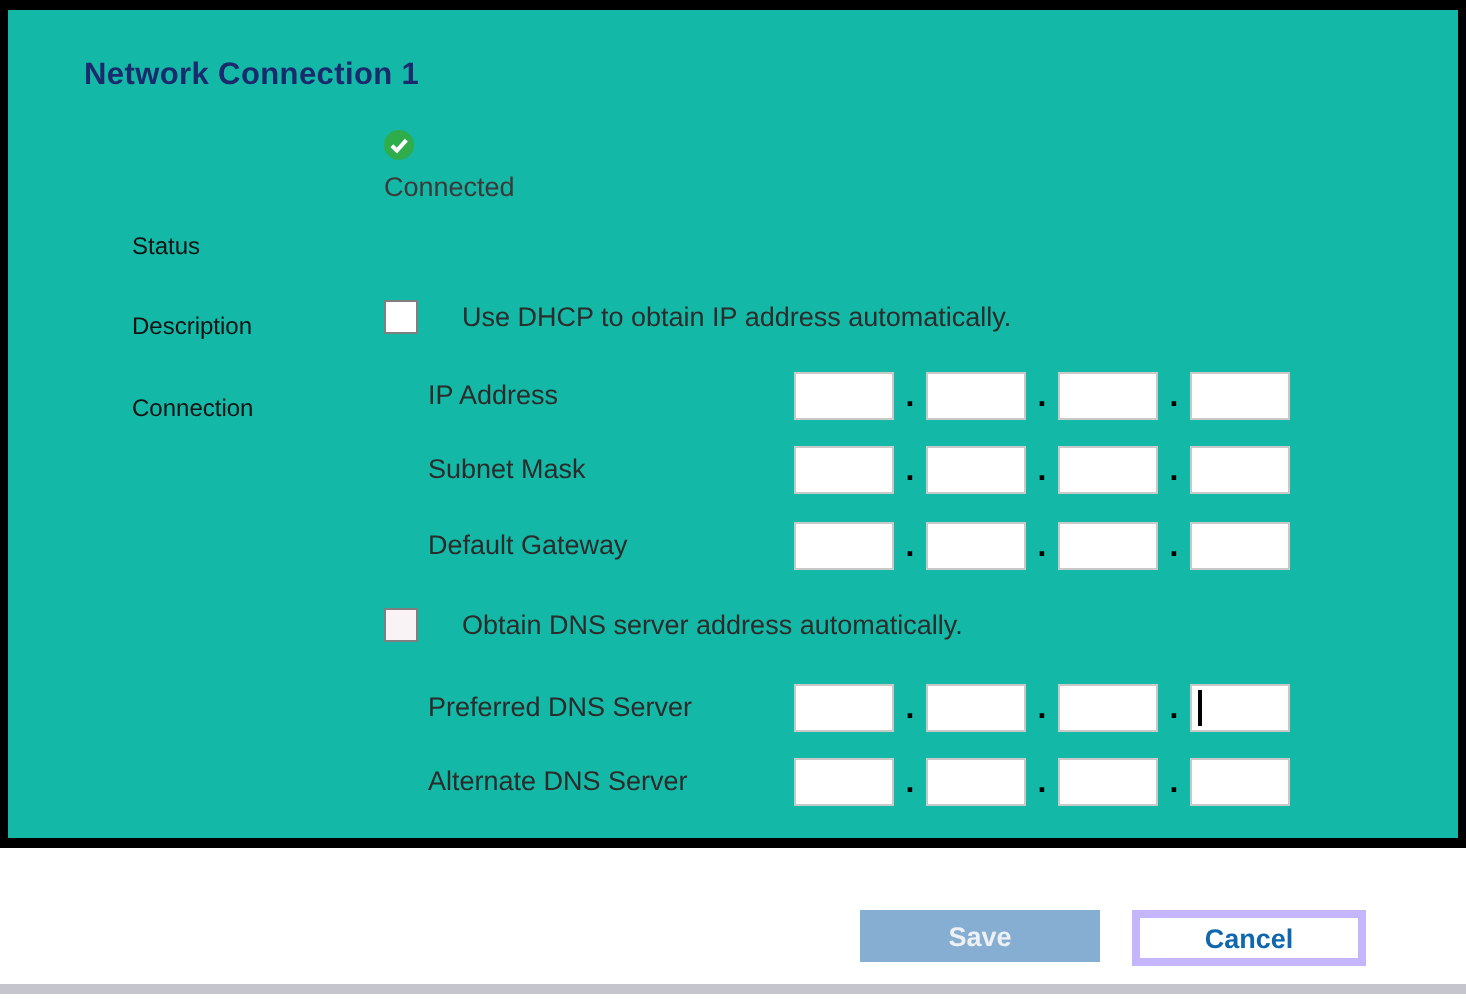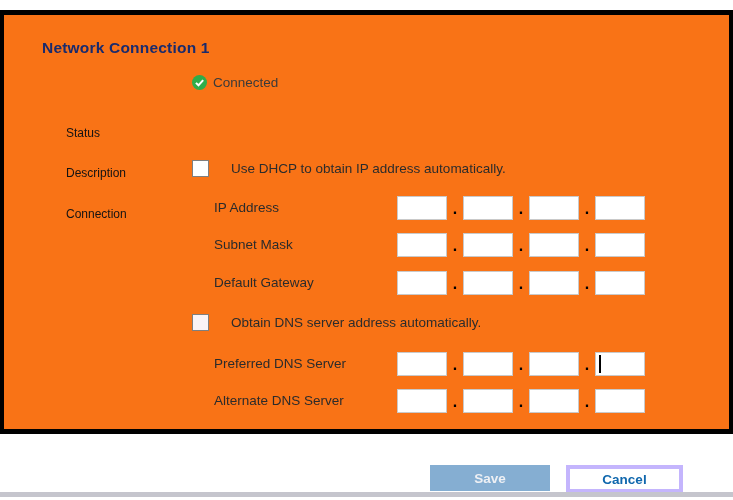--- a/index.html
+++ b/index.html
@@ -4,23 +4,23 @@
 <style>
   * { box-sizing: border-box; margin: 0; padding: 0; }
   html, body { width: 733px; height: 500px; }
   body {
     font-family: "Liberation Sans", sans-serif;
     background: #ffffff;
     position: relative;
     overflow: hidden;
   }
   .frame {
-    position: absolute; left: 0; top: 10px;
+    position: absolute; left: 0; top: 0;
     width: 733px; height: 424px;
-    background: #f97316;
+    background: #14b8a6;
     border: 4px solid #000000;
     border-top-width: 5px;
     border-bottom-width: 5px;
   }
   .bottom-strip {
     position: absolute; left: 0; top: 492px;
     width: 733px; height: 5px;
     background: #c5c5cd;
   }
   .page-title {
@@ -29,21 +29,21 @@
     letter-spacing: 0.2px;
   }
   .info-label {
     position: absolute; left: 62px;
     font-size: 12px; font-weight: normal; color: #131313; margin-top: 48px;
   }
   .info-value {
     position: absolute; left: 188px;
     font-size: 13.5px; color: #3a3a3a;
   }
-  .status-value { display: flex; align-items: flex-end; gap: 6px; }
+  .status-value { display: flex; align-items: flex-start; gap: 6px; flex-direction: column; }
   .status-icon svg { display: block; }
   .checkbox-row {
     position: absolute; left: 188px;
     display: flex; align-items: center; gap: 22px;
   }
   .checkbox {
     width: 17px; height: 17px;
     background: #ffffff;
     border: 1px solid #7f7f7f;
     flex: 0 0 auto;

